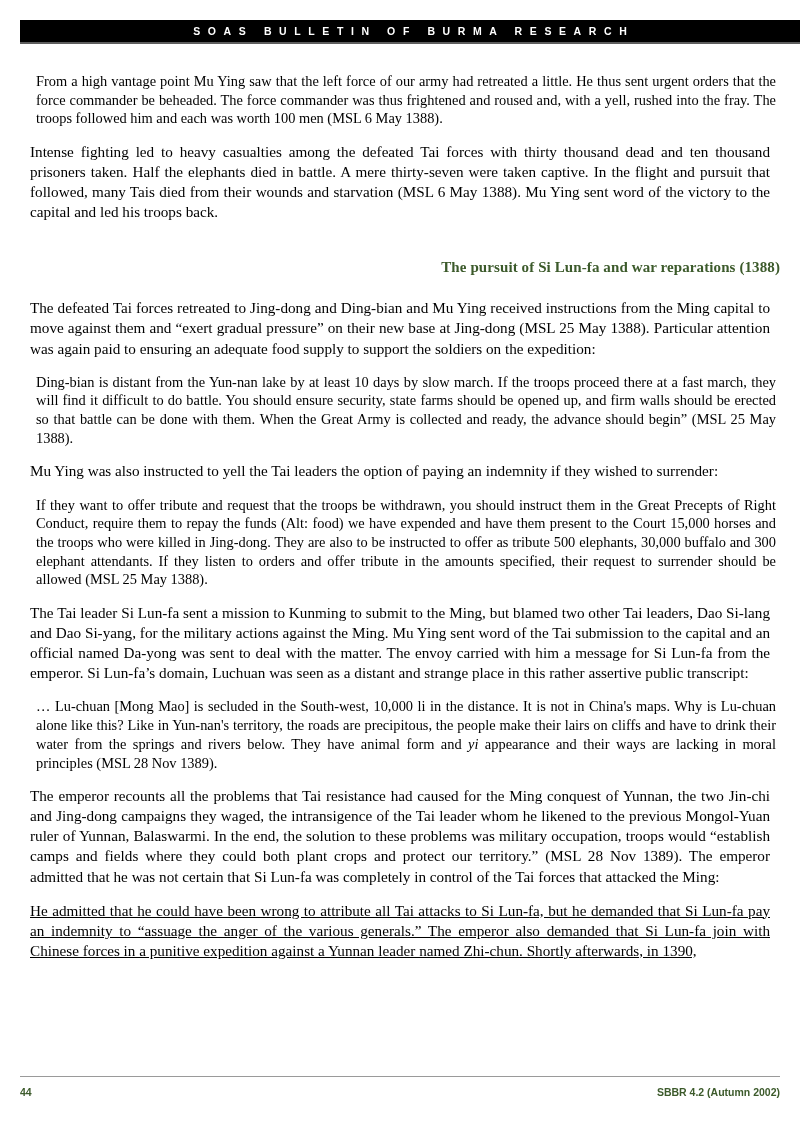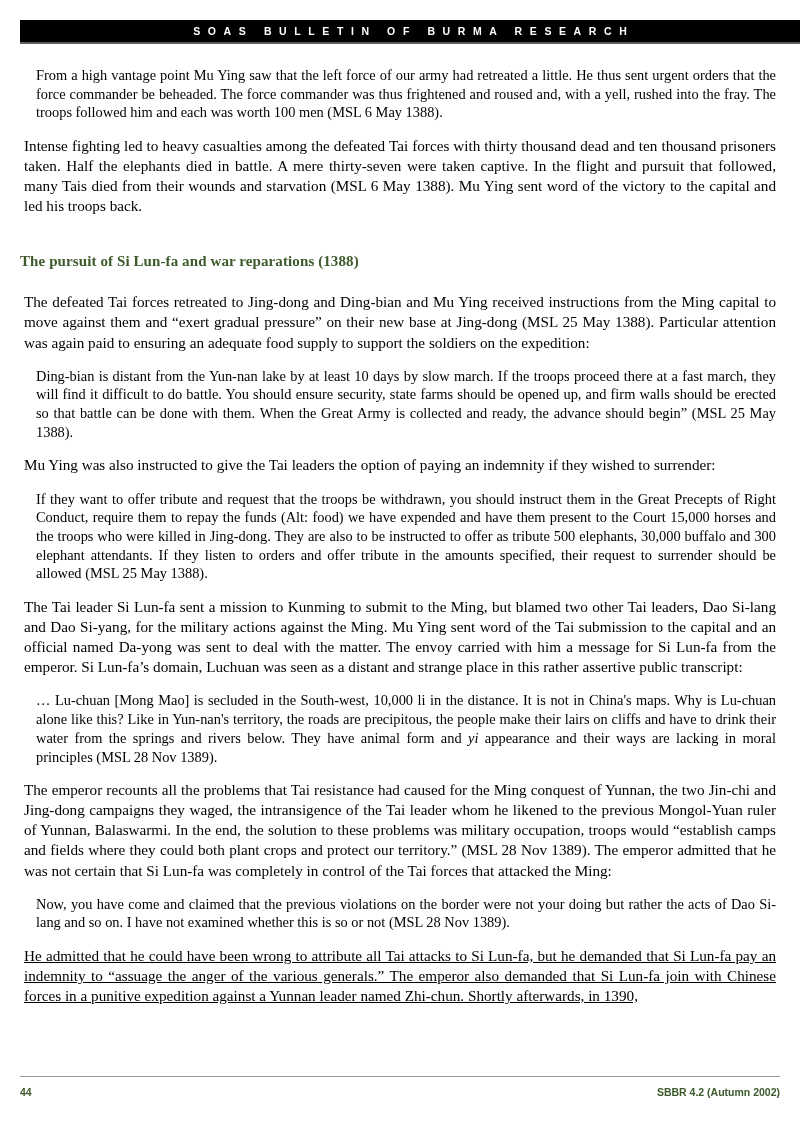--- a/index.html
+++ b/index.html
@@ -53,21 +53,21 @@
 
   
   .content {
     position: absolute;
     left: 20px;
     top: 62px;
     width: 760px;
   }
 
   p {
-    margin: 4px;
+    margin: 10px;
     font-size: 15.2px;
     line-height: 1.32;
     text-align: justify;
     text-justify: inter-word;
     hyphens: manual;
   }
 
   p.body {
     margin-bottom: 14px;
   }
@@ -85,20 +85,21 @@
     text-decoration: underline;
   }
 
   h2.section-heading {
     margin: 11px 0 22px 0;
     font-family: "Liberation Serif", "DejaVu Serif", serif;
     font-weight: bold;
     font-size: 15px;
     color: #3c5a2b;
     letter-spacing: 0.1px;
+    text-align: right;
   }
 
   .spacer-above-heading { height: 12px; }
 
   em { }
 
   
   .footer-rule {
     position: absolute;
     left: 20px;
@@ -139,31 +140,30 @@
     <p class="body">Intense fighting led to heavy casualties among the defeated Tai forces with thirty thousand dead and ten thousand prisoners taken. Half the elephants died in battle. A mere thirty-seven were taken captive. In the flight and pursuit that followed, many Tais died from their wounds and starvation (MSL 6 May 1388). Mu Ying sent word of the victory to the capital and led his troops back.</p>
 
     <div class="spacer-above-heading"></div>
 
     <h2 class="section-heading">The pursuit of Si Lun-fa and war reparations (1388)</h2>
 
     <p class="body">The defeated Tai forces retreated to Jing-dong and Ding-bian and Mu Ying received instructions from the Ming capital to move against them and “exert gradual pressure” on their new base at Jing-dong (MSL 25 May 1388). Particular attention was again paid to ensuring an adequate food supply to support the soldiers on the expedition:</p>
 
     <p class="quote">Ding-bian is distant from the Yun-nan lake by at least 10 days by slow march. If the troops proceed there at a fast march, they will find it difficult to do battle. You should ensure security, state farms should be opened up, and firm walls should be erected so that battle can be done with them. When the Great Army is collected and ready, the advance should begin” (MSL 25 May 1388).</p>
 
-    <p class="body">Mu Ying was also instructed to give the Tai leaders the option of paying an indemnity if they wished to surrender:</p>
+    <p class="body">Mu Ying was also instructed to yell the Tai leaders the option of paying an indemnity if they wished to surrender:</p>
 
     <p class="quote">If they want to offer tribute and request that the troops be withdrawn, you should instruct them in the Great Precepts of Right Conduct, require them to repay the funds (Alt: food) we have expended and have them present to the Court 15,000 horses and the troops who were killed in Jing-dong. They are also to be instructed to offer as tribute 500 elephants, 30,000 buffalo and 300 elephant attendants. If they listen to orders and offer tribute in the amounts specified, their request to surrender should be allowed (MSL 25 May 1388).</p>
 
     <p class="body">The Tai leader Si Lun-fa sent a mission to Kunming to submit to the Ming, but blamed two other Tai leaders, Dao Si-lang and Dao Si-yang, for the military actions against the Ming. Mu Ying sent word of the Tai submission to the capital and an official named Da-yong was sent to deal with the matter. The envoy carried with him a message for Si Lun-fa from the emperor. Si Lun-fa’s domain, Luchuan was seen as a distant and strange place in this rather assertive public transcript:</p>
 
     <p class="quote"><span>… Lu-chuan [Mong Mao] is secluded in the South-west, 10,000 li in the distance. It is not in China's maps. Why is Lu-chuan alone like this? Like in Yun-nan's territory, the roads are precipitous, the people make their lairs on cliffs and have to drink their water from the springs and rivers below. They have animal form and </span><em>yi</em><span> appearance and their ways are lacking in moral principles (MSL 28 Nov 1389).</span></p>
 
     <p class="body">The emperor recounts all the problems that Tai resistance had caused for the Ming conquest of Yunnan, the two Jin-chi and Jing-dong campaigns they waged, the intransigence of the Tai leader whom he likened to the previous Mongol-Yuan ruler of Yunnan, Balaswarmi. In the end, the solution to these problems was military occupation, troops would “establish camps and fields where they could both plant crops and protect our territory.” (MSL 28 Nov 1389). The emperor admitted that he was not certain that Si Lun-fa was completely in control of the Tai forces that attacked the Ming:</p>
 
-    <p class="quote">Now, you have come and claimed that the previous violations on the border were not your doing but rather the acts of Dao Si-lang and so on. I have not examined whether this is so or not (MSL 28 Nov 1389).</p>
 
     <p class="body last">He admitted that he could have been wrong to attribute all Tai attacks to Si Lun-fa, but he demanded that Si Lun-fa pay an indemnity to “assuage the anger of the various generals.” The emperor also demanded that Si Lun-fa join with Chinese forces in a punitive expedition against a Yunnan leader named Zhi-chun. Shortly afterwards, in 1390,</p>
 
   </div>
 
   <div class="footer-rule"></div>
 
   <div class="footer">
     <span class="footer-page-number">44</span>
     <span class="footer-issue">SBBR 4.2 (Autumn 2002)</span>

